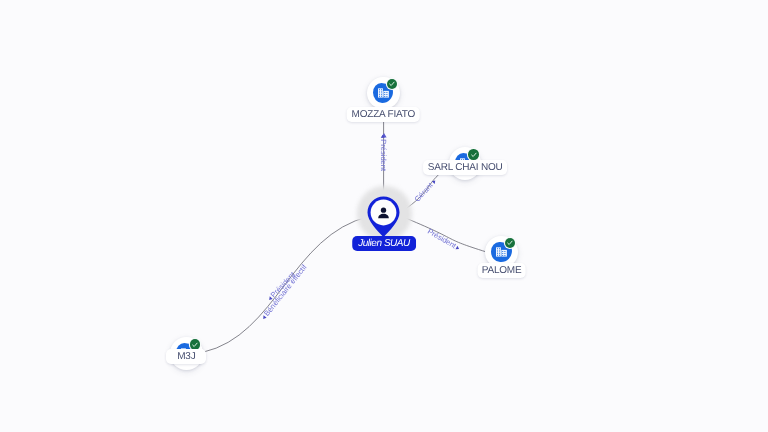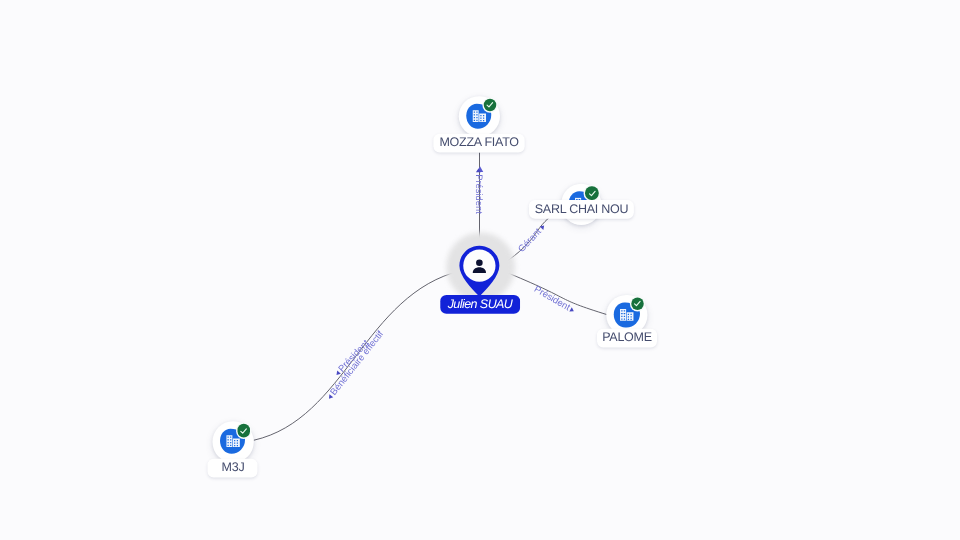--- a/index.html
+++ b/index.html
@@ -213,16 +213,16 @@
           <rect x="17.0" y="16.2" width="2.0" height="2.0" rx="0.3"></rect>
         </g>
       </svg>
     </div>
     <div class="badge">
       <svg width="7.6" height="7.6" viewBox="0 0 24 24" fill="none" stroke="#e8faee" stroke-width="2.9" stroke-linecap="round" stroke-linejoin="round">
             <path d="M5.2 12.8 L10 17.4 L19.2 6.8"></path>
           </svg>
     </div>
   </div>
-      <div class="node-label" style="left: 186.4px; top: 367px;">M3J</div>
+      <div class="node-label" style="left: 186.4px; top: 349px;">M3J</div>
     </div>
 
 </div>
 
 </body></html>

